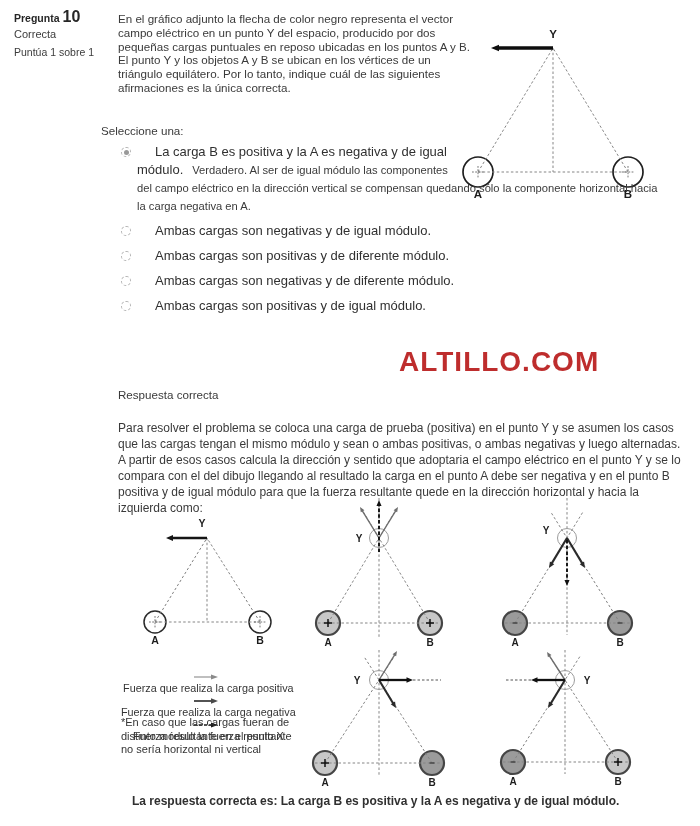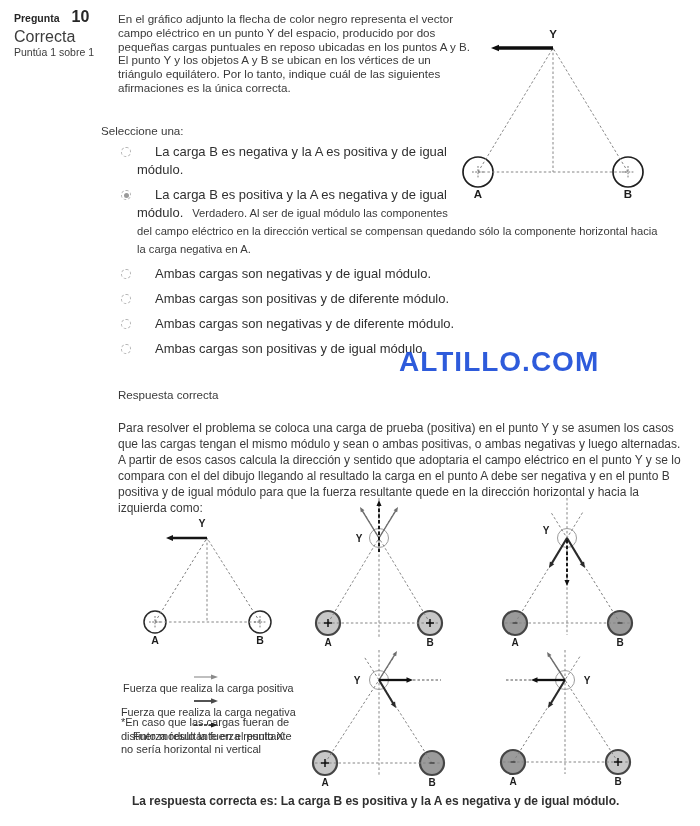--- a/index.html
+++ b/index.html
@@ -5,35 +5,35 @@
   html,body{margin:0;padding:0;background:#ffffff;}
   body{
     width:700px;height:826px;position:relative;overflow:hidden;
     font-family:"Liberation Sans",sans-serif;color:#3a3a3a;
   }
   .abs{position:absolute;}
 
   
   .q-head{left:14px;top:8px;font-weight:bold;color:#262626;}
   .q-word{font-size:10.5px;}
-  .q-num{font-size:16px;margin-left:12px;}
-  .q-status{left:14px;top:28px;font-size:16px;color:#3c3c3c;}
+  .q-num{font-size:16px;margin-left:3px;}
+  .q-status{left:14px;top:28px;font-size:11px;color:#3c3c3c;}
   .q-points{left:14px;top:46px;font-size:10.5px;color:#3c3c3c;}
 
   
   .question{left:118px;top:12px;width:352px;font-size:11.6px;line-height:13.8px;}
   .select-prompt{left:101px;top:124px;font-size:11.6px;}
   .options{left:118px;top:143px;width:578px;}
   .option{position:relative;margin-bottom:7px;font-size:13px;line-height:18px;color:#303030;}
   .option .txt{display:block;margin-left:19px;text-indent:18px;white-space:pre-line;}
   .radio{position:absolute;left:3px;top:4px;width:10px;height:10px;border:1px dashed #b2b2b2;border-radius:50%;background:#fff;box-sizing:border-box;}
   .radio.selected::after{content:"";position:absolute;left:1.5px;top:1.5px;width:5px;height:5px;border-radius:50%;background:#9a9a9a;}
   .feedback{font-size:11.2px;line-height:15.5px;margin-left:9px;color:#3a3a3a;}
 
-  .watermark{left:399px;top:346px;font-size:28px;font-weight:bold;color:#1d4ed8;letter-spacing:1px;opacity:.92;}
+  .watermark{left:399px;top:346px;font-size:28px;font-weight:bold;color:#b91c1c;letter-spacing:1px;opacity:.92;}
 
   .resp-title{left:118px;top:388px;font-size:11.6px;}
   .explanation{left:118px;top:420px;width:566px;font-size:12px;line-height:16px;}
 
   
   .legend{left:121px;top:672px;font-size:10.8px;line-height:13px;color:#343434;}
   .legend-row{display:flex;align-items:center;margin-bottom:1px;flex-direction:column;}
   .legend-row svg{margin-right:4px;flex:0 0 auto;}
   .legend-note{left:121px;top:716px;font-size:11px;line-height:13.5px;white-space:pre-line;color:#343434;}
 
@@ -67,25 +67,20 @@
     <line x1="98" y1="32" x2="40.8" y2="32" stroke="#0d0d0d" stroke-width="3.4"></line>
     <polygon points="36,32 44,28.64 44,35.36" fill="#0d0d0d"></polygon>
     <text x="98" y="22" text-anchor="middle" class="dlabel" style="font:bold 11.5px &quot;Liberation Sans&quot;,sans-serif">Y</text>
     <text x="23" y="182" text-anchor="middle" class="dlabel" style="font:bold 11.5px &quot;Liberation Sans&quot;,sans-serif">A</text>
     <text x="173" y="182" text-anchor="middle" class="dlabel" style="font:bold 11.5px &quot;Liberation Sans&quot;,sans-serif">B</text>
   </svg>
 
 <div class="abs select-prompt">Seleccione una:</div>
 
 <div class="abs options">
-  <div class="option">
-    <span class="radio"></span>
-    <span class="txt"><span>La carga B es negativa y la A es positiva y de igual
-módulo.</span></span>
-  </div>
   <div class="option">
     <span class="radio selected"></span>
     <span class="txt"><span>La carga B es positiva y la A es negativa y de igual
 módulo.</span><span class="feedback">Verdadero. Al ser de igual módulo las componentes
 del campo eléctrico en la dirección vertical se compensan quedando sólo la componente horizontal hacia
 la carga negativa en A.</span></span>
   </div>
   <div class="option">
     <span class="radio"></span>
     <span class="txt"><span>Ambas cargas son negativas y de igual módulo.</span></span>

